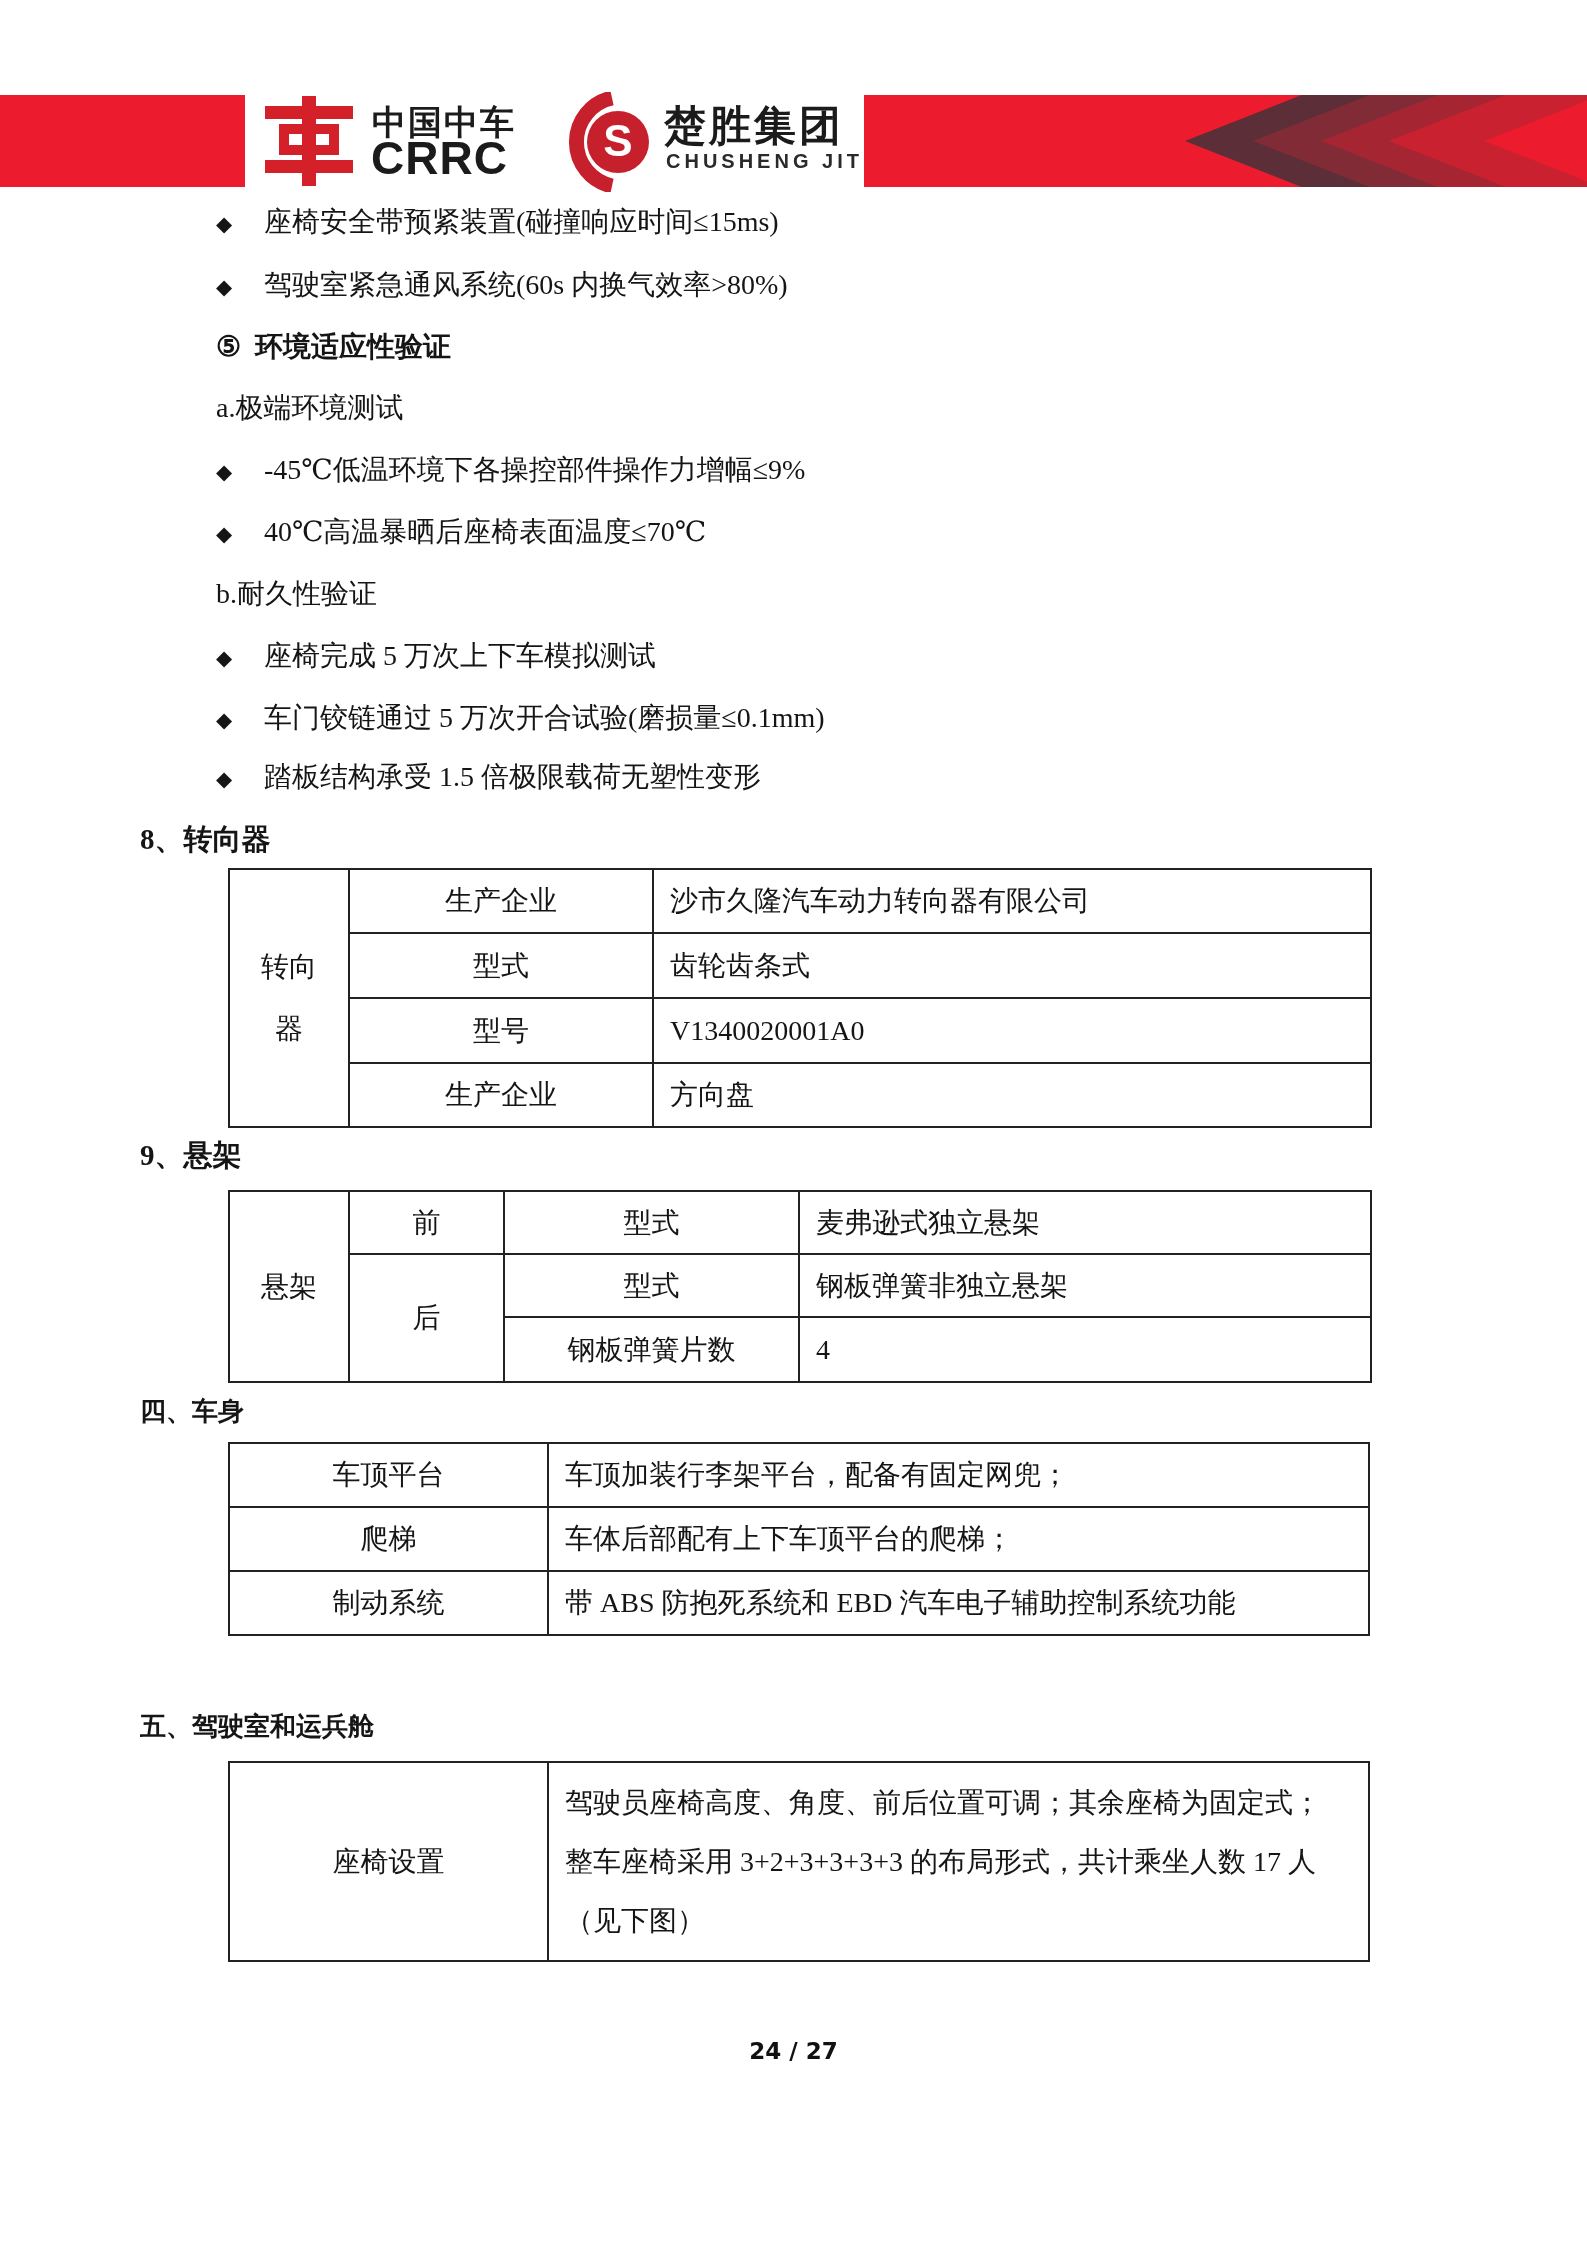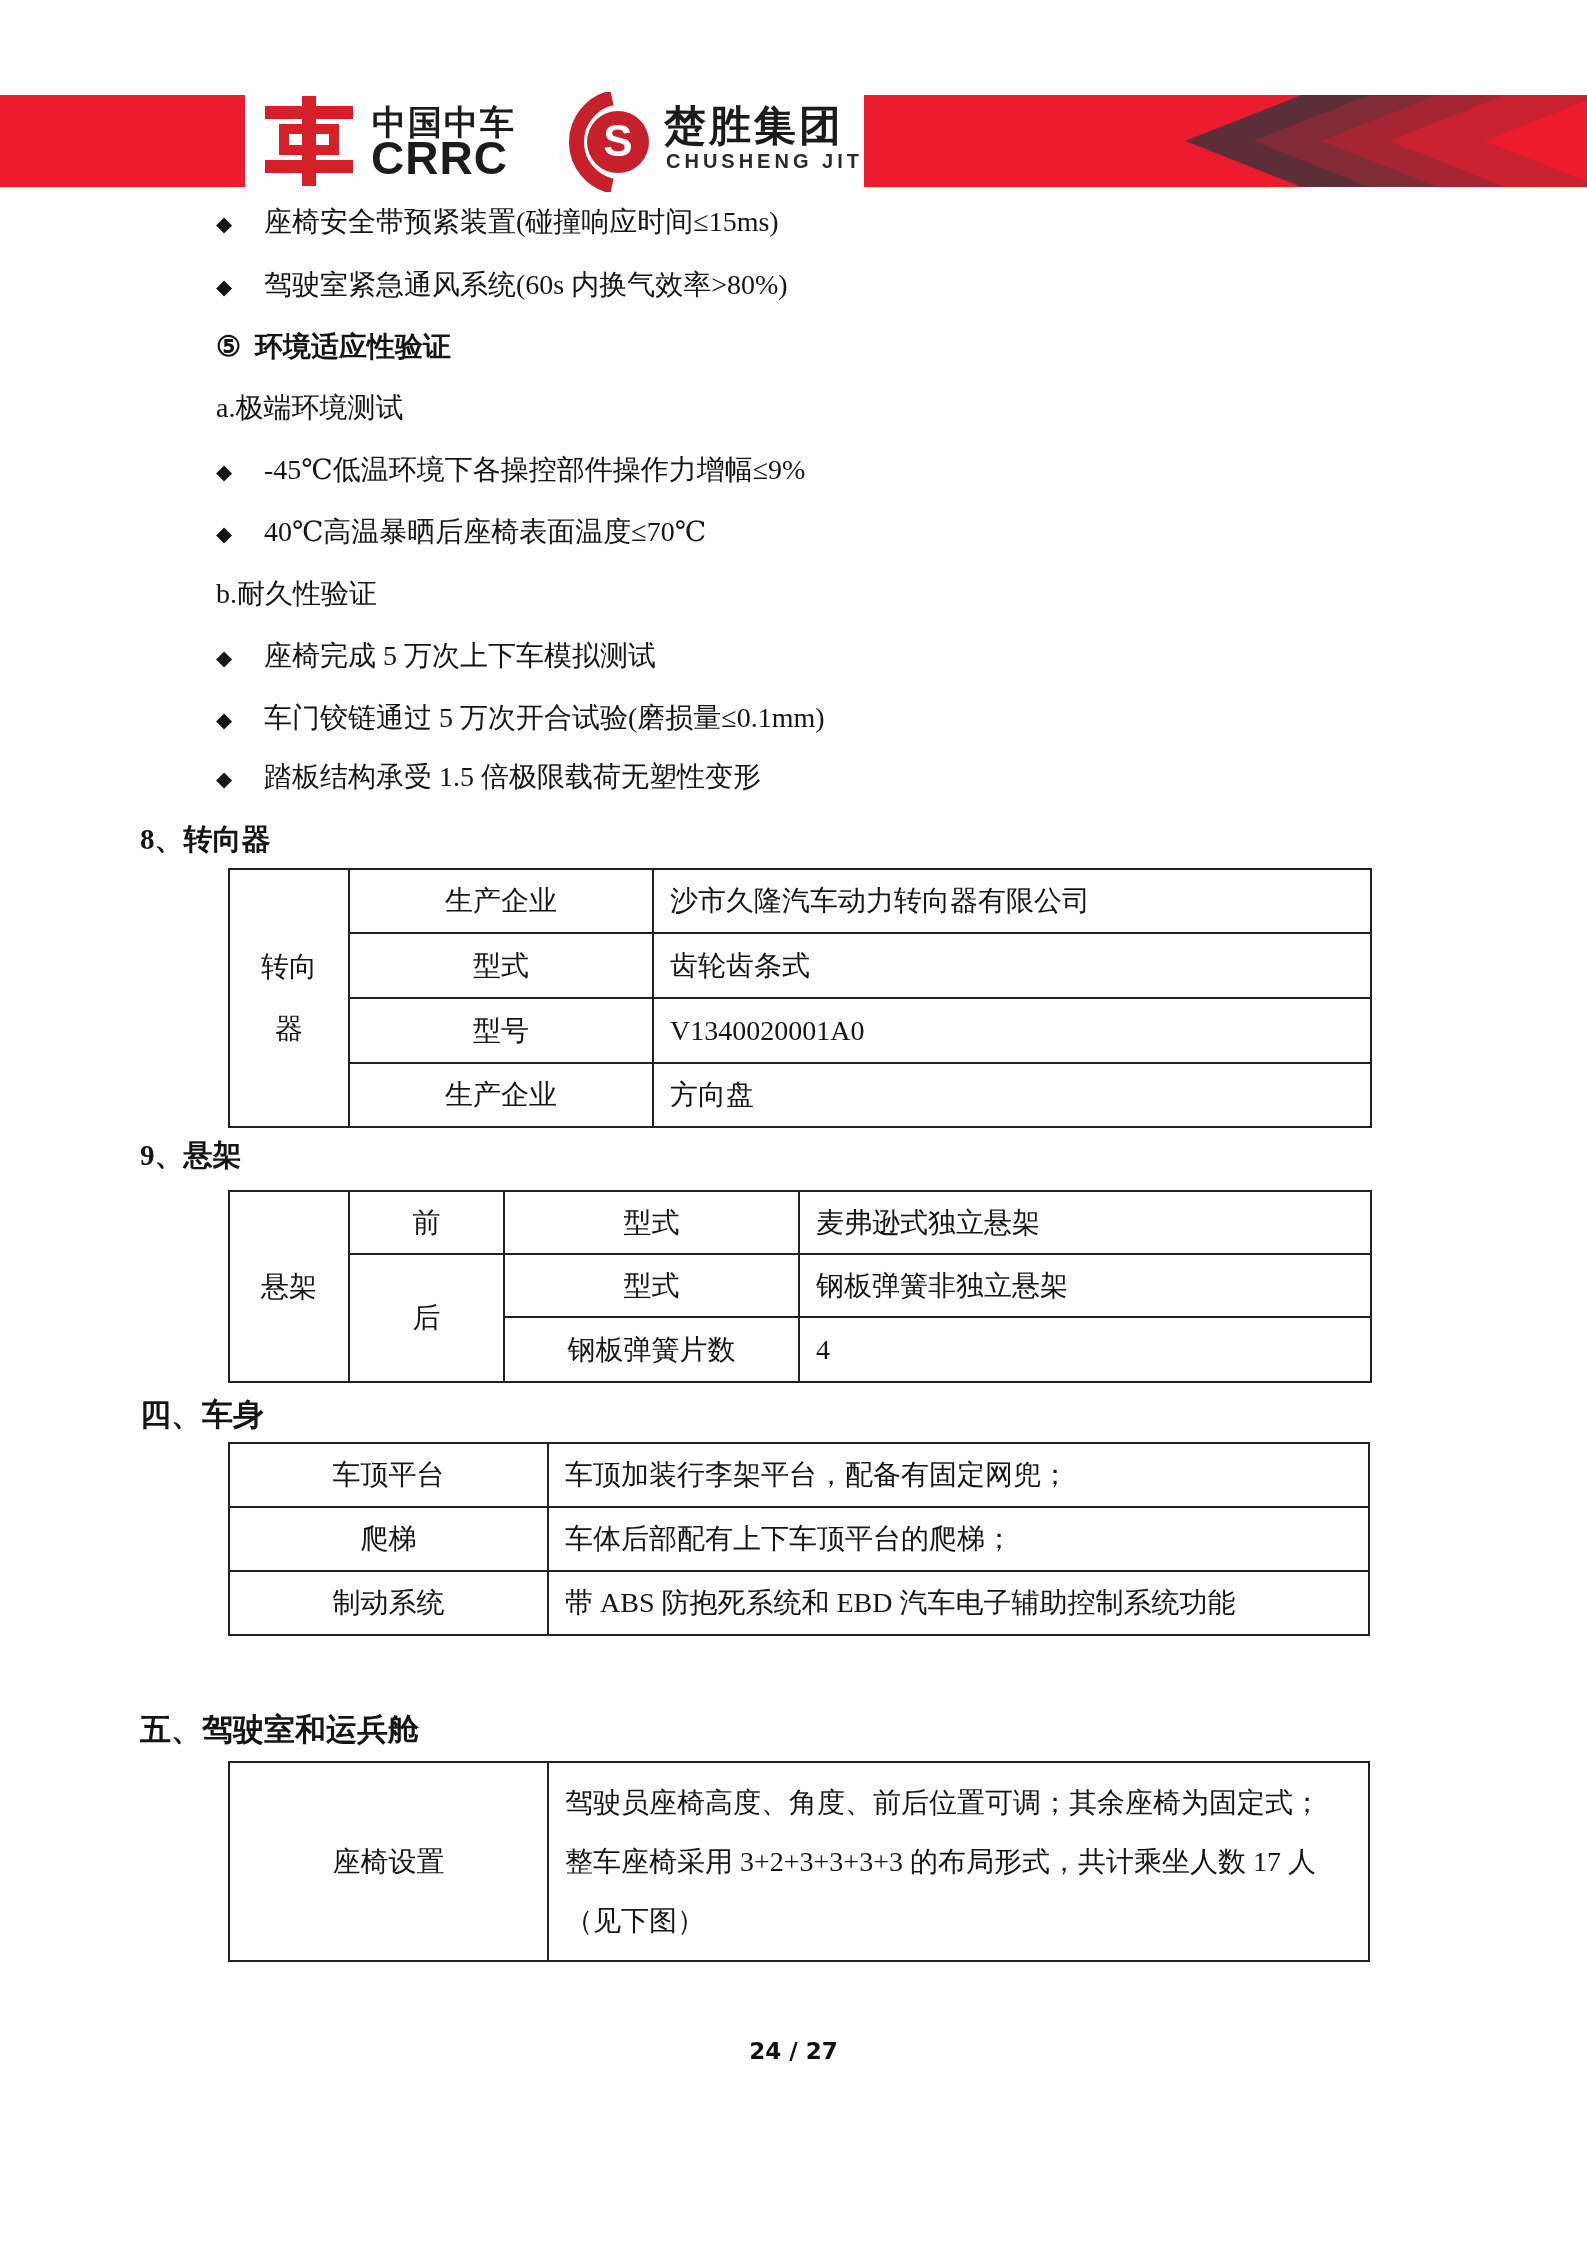--- a/index.html
+++ b/index.html
@@ -36,21 +36,21 @@
   .cs-en { position:absolute; left:666px; top:150px; font-size:20px; font-weight:600;
            letter-spacing:4px; color:#2a2a2a; font-family:"Liberation Sans","DejaVu Sans",sans-serif; }
 
   
   .line { position:absolute; left:216px; font-size:28px; line-height:42px; white-space:nowrap; }
   .bullet .marker { display:inline-block; width:48px; font-size:21px;
                     font-family:"DejaVu Sans",sans-serif; }
   .clause { font-weight:bold; }
   .clause .cmark { display:inline-block; margin-right:14px; font-weight:bold; }
   .h-num { position:absolute; left:140px; font-weight:bold; font-size:29px; white-space:nowrap; }
-  .h-cn  { position:absolute; left:140px; font-weight:bold; font-size:31px; white-space:nowrap; }
+  .h-cn  { position:absolute; left:140px; font-weight:bold; font-size:26px; white-space:nowrap; }
 
   
   table.doc { position:absolute; border-collapse:collapse; table-layout:fixed; }
   table.doc td { border:2px solid #222; font-size:28px; vertical-align:middle;
                  padding:0; overflow:hidden; }
   table.doc td.lab { text-align:center; }
   table.doc td.val { text-align:left; padding-left:16px; }
   td.grp { text-align:center; line-height:62px; }
   .cabin-val { line-height:59px; padding:10px 22px 10px 16px !important; white-space:normal; }
 

